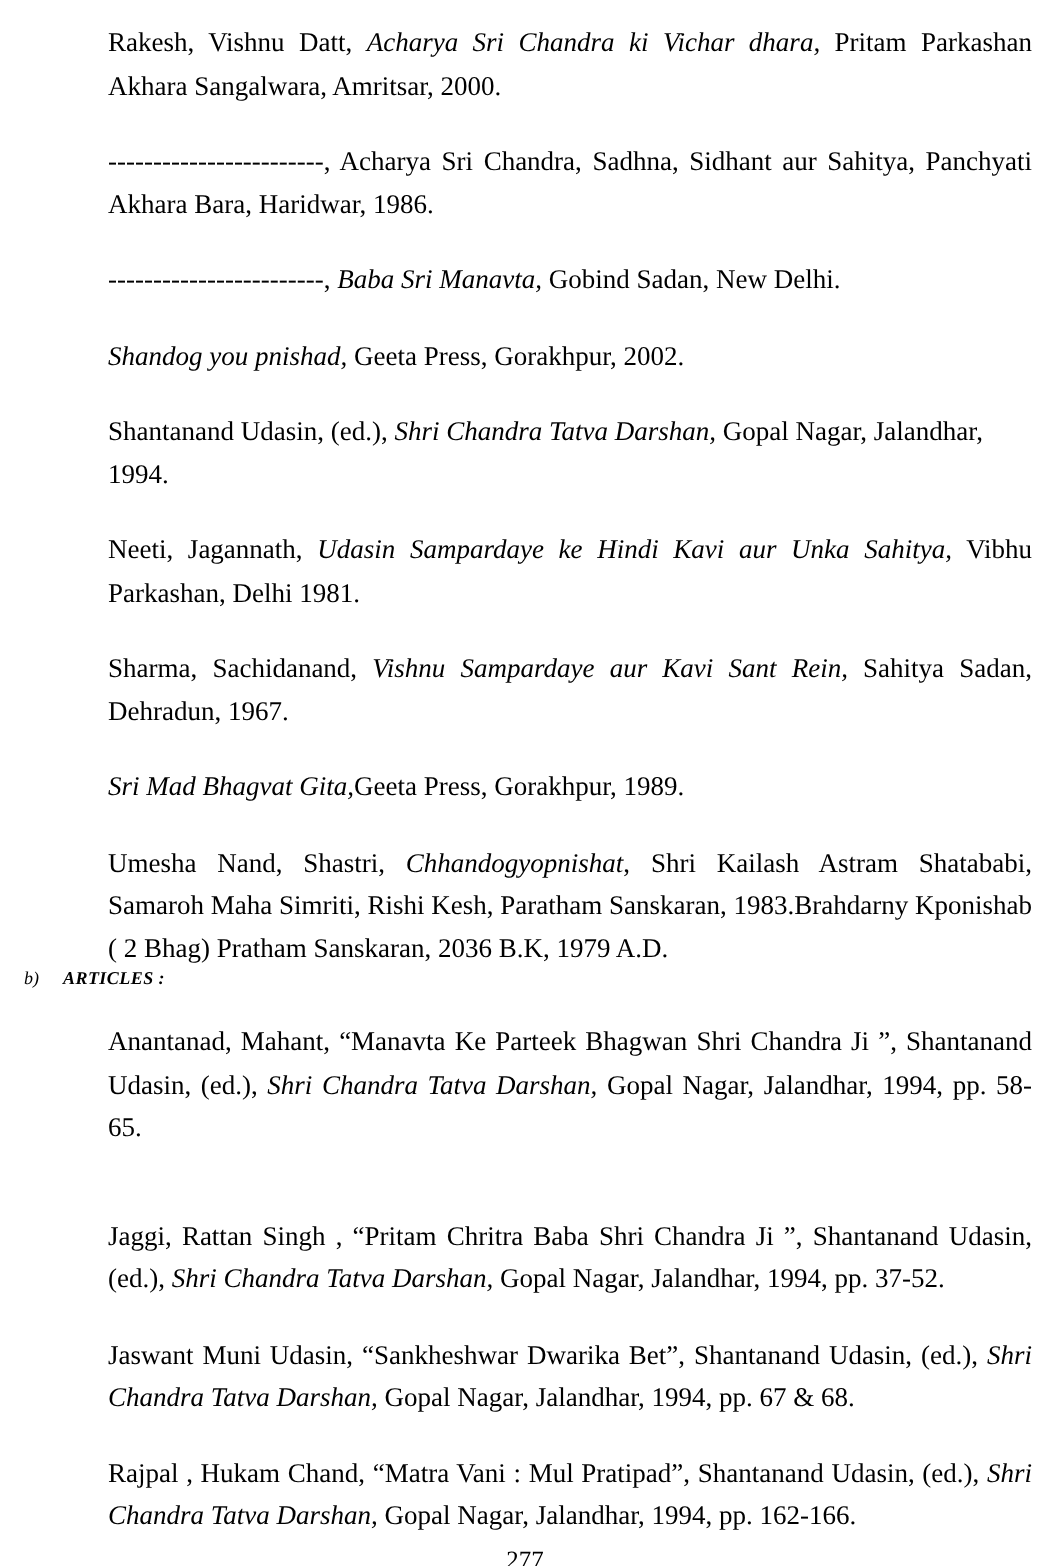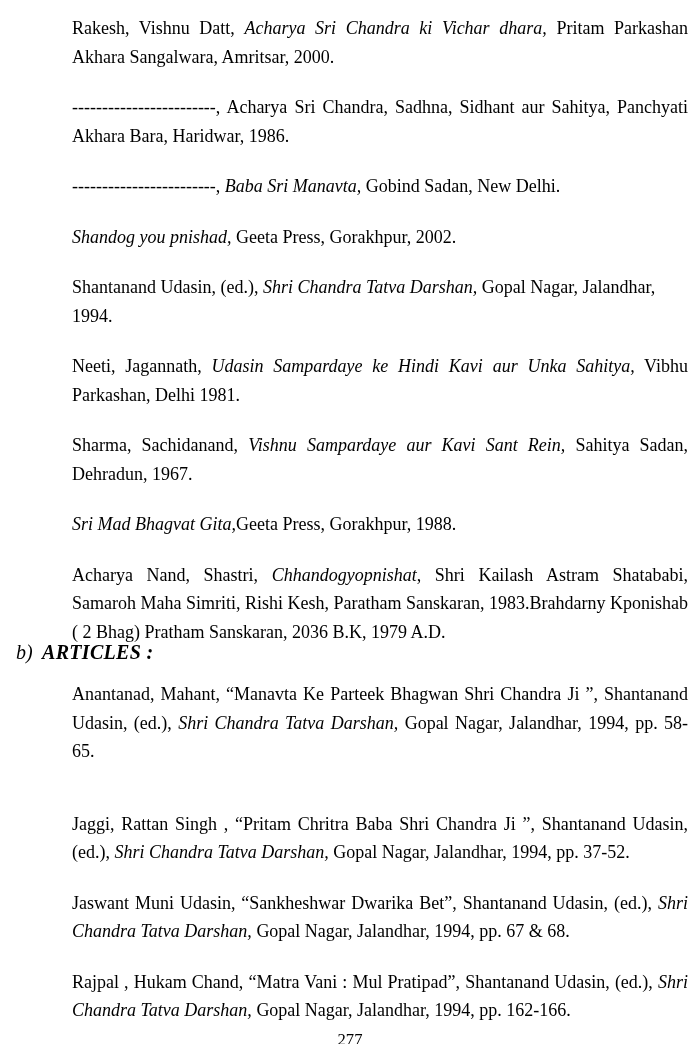--- a/index.html
+++ b/index.html
@@ -50,21 +50,21 @@
   .entry i, .it {
     font-style: italic;
   }
 
   
   .section-head {
     position: absolute;
     left: 16px;
     top: 640px;
     width: 672px;
-    font-size: 20px;
+    font-size: 12px;
     line-height: 24px;
     white-space: nowrap;
   }
   .section-head .marker {
     font-style: italic;
     display: inline-block;
     width: 26px;
   }
   .section-head .title {
     font-weight: bold;
@@ -99,22 +99,22 @@
 <div class="page">
 
   <div class="content">
       <p class="entry"><span>Rakesh, Vishnu Datt, </span><span class="it">Acharya Sri Chandra ki Vichar dhara,</span><span> Pritam Parkashan Akhara Sangalwara, Amritsar, 2000.</span></p>
       <p class="entry"><span>------------------------, Acharya Sri Chandra, Sadhna, Sidhant aur Sahitya, Panchyati Akhara Bara, Haridwar, 1986.</span></p>
       <p class="entry single"><span>------------------------, </span><span class="it">Baba Sri Manavta,</span><span> Gobind Sadan, New Delhi.</span></p>
       <p class="entry single"><span class="it">Shandog you pnishad,</span><span> Geeta Press, Gorakhpur, 2002.</span></p>
       <p class="entry single"><span>Shantanand Udasin, (ed.), </span><span class="it">Shri Chandra Tatva Darshan,</span><span> Gopal Nagar, Jalandhar, 1994.</span></p>
       <p class="entry"><span>Neeti, Jagannath, </span><span class="it">Udasin Sampardaye ke Hindi Kavi aur Unka Sahitya,</span><span> Vibhu Parkashan, Delhi 1981.</span></p>
       <p class="entry"><span>Sharma, Sachidanand, </span><span class="it">Vishnu Sampardaye aur Kavi Sant Rein,</span><span> Sahitya Sadan, Dehradun, 1967.</span></p>
-      <p class="entry single"><span class="it">Sri Mad Bhagvat  Gita,</span><span>Geeta Press, Gorakhpur, 1988.</span></p>
-      <p class="entry"><span>Acharya Nand, Shastri, </span><span class="it">Chhandogyopnishat</span><span>, Shri Kailash Astram Shatababi, Samaroh Maha Simriti, Rishi Kesh, Paratham Sanskaran, 1983.Brahdarny Kponishab ( 2 Bhag) Pratham Sanskaran, 2036 B.K, 1979 A.D.</span></p>
+      <p class="entry single"><span class="it">Sri Mad Bhagvat  Gita,</span><span>Geeta Press, Gorakhpur, 1989.</span></p>
+      <p class="entry"><span>Umesha Nand, Shastri, </span><span class="it">Chhandogyopnishat</span><span>, Shri Kailash Astram Shatababi, Samaroh Maha Simriti, Rishi Kesh, Paratham Sanskaran, 1983.Brahdarny Kponishab ( 2 Bhag) Pratham Sanskaran, 2036 B.K, 1979 A.D.</span></p>
     </div>
 
   <div class="section-head">
     <span class="marker">b)</span><span class="title">ARTICLES :</span>
   </div>
 
   <div class="articles">
       <p class="entry"><span>Anantanad, Mahant, “Manavta Ke Parteek Bhagwan Shri Chandra Ji ”, Shantanand Udasin, (ed.), </span><span class="it">Shri Chandra Tatva Darshan,</span><span> Gopal Nagar, Jalandhar, 1994, pp. 58-65.</span></p>
       <div class="gap-extra"></div>
       <p class="entry"><span>Jaggi, Rattan Singh , “Pritam Chritra Baba Shri Chandra Ji ”, Shantanand Udasin, (ed.), </span><span class="it">Shri Chandra Tatva Darshan,</span><span> Gopal Nagar, Jalandhar, 1994, pp. 37-52.</span></p>

